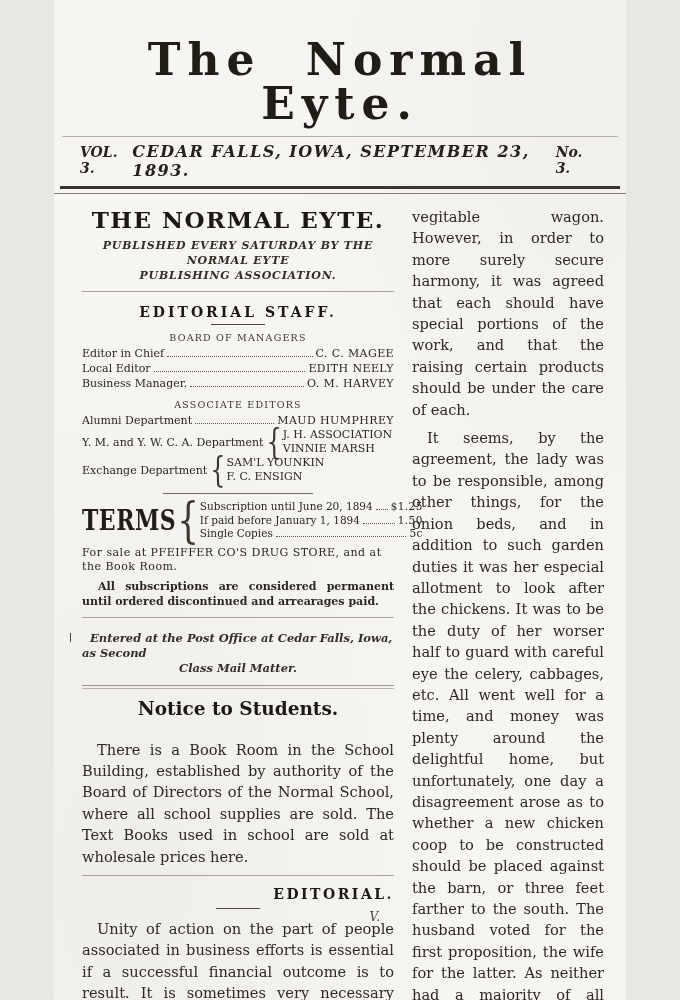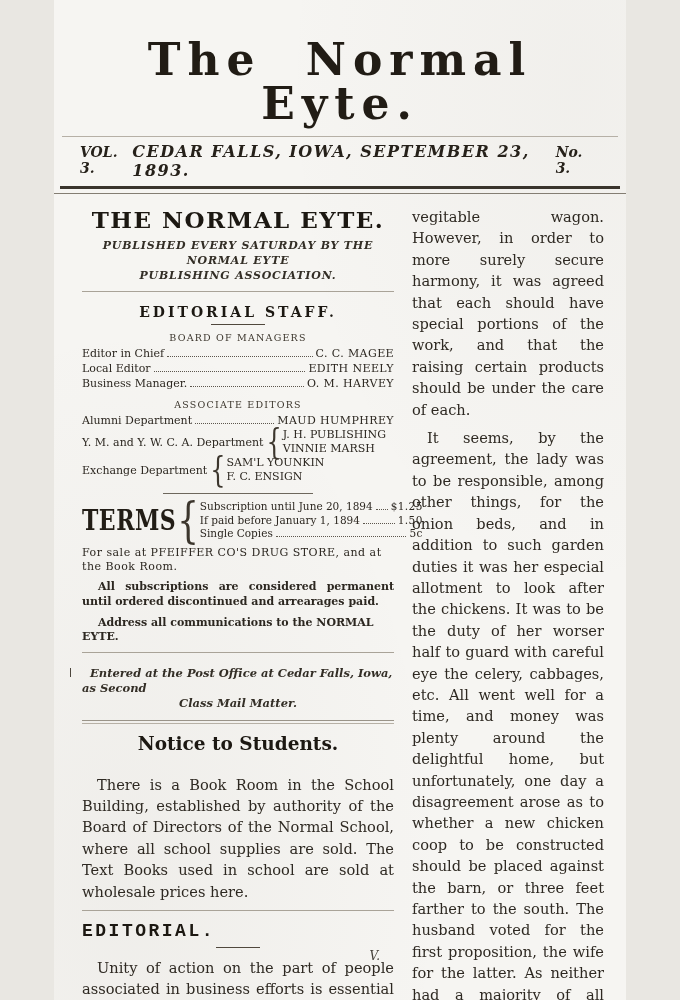--- a/index.html
+++ b/index.html
@@ -62,21 +62,21 @@
   .note{font-size:11px;line-height:15px;margin-top:5px;text-indent:16px;text-align:justify;font-weight:600;color:#2c2720;}
   .address{font-size:11px;line-height:14px;margin-top:7px;text-indent:16px;font-weight:600;color:#2c2720;}
   .entered{position:relative;margin-top:13px;}
   .entered .tick{position:absolute;left:-12px;top:2px;width:1px;height:9px;background:#4c463d;}
   .entered-l1{font-size:11.5px;font-style:italic;font-weight:600;line-height:15px;text-indent:8px;color:#332e26;}
   .entered-l2{font-size:11.5px;font-style:italic;font-weight:600;line-height:15px;text-align:center;color:#332e26;}
   
   .sec-head{margin:9px 0 20px;text-align:center;font-size:18.5px;font-weight:700;color:#1c1812;}
   .body-par{margin:0 0 7px;font-size:14.6px;line-height:21.4px;text-align:justify;color:#2e2922;}
   .ind{text-indent:15px;}
-  .ed-head{margin:10px 0 0;text-align:left;font-size:18px;font-weight:700;letter-spacing:2.5px;color:#1c1812;font-family:Liberation Mono, monospace;}
+  .ed-head{margin:10px 0 0;text-align:right;font-size:14px;font-weight:700;letter-spacing:2.5px;color:#1c1812;}
   .ed-underline{width:44px;margin:6px auto 9px;border-top:1px solid #50483d;}
   .ed-par{position:relative;}
   .vmark{position:absolute;right:14px;top:-11px;font-size:12px;font-style:italic;color:#46413a;text-indent:0;}
   .sc{letter-spacing:0.5px;}
 </style>
 </head>
 <body>
 
 <div class="page">
 
@@ -131,21 +131,21 @@
         <span class="dots"></span>
         <span class="val">MAUD HUMPHREY</span>
       </div>
 
       <div class="brace-row">
         <span class="lbl">Y. M. and Y. W. C. A. Department</span>
         <span class="brace">{</span>
         <span class="brace-names">
           <span class="nrow">
             <span class="dots"></span>
-            <span class="val">J. H. PUBLISHING</span>
+            <span class="val">J. H. ASSOCIATION</span>
           </span>
           <span class="nrow">
             <span class="dots"></span>
             <span class="val">VINNIE MARSH</span>
           </span>
         </span>
       </div>
 
       <div class="brace-row">
         <span class="lbl">Exchange Department</span>
@@ -181,21 +181,20 @@
           <span class="leader-row">
             <span class="lbl">Single Copies</span>
             <span class="dots"></span>
             <span class="val">5c</span>
           </span>
         </span>
       </div>
 
       <div class="forsale sc">For sale at PFEIFFER CO'S DRUG STORE, and at the Book Room.</div>
       <div class="note">All subscriptions are considered permanent until ordered discontinued and arrearages paid.</div>
-      <div class="address">Address all communications to the NORMAL EYTE.</div>
 
       <hr class="hr">
 
       <div class="entered">
         <span class="tick"></span>
         <div class="entered-l1">Entered at the Post Office at Cedar Falls, Iowa, as Second</div>
         <div class="entered-l2">Class Mail Matter.</div>
       </div>
 
       <div class="hr-double"></div>

